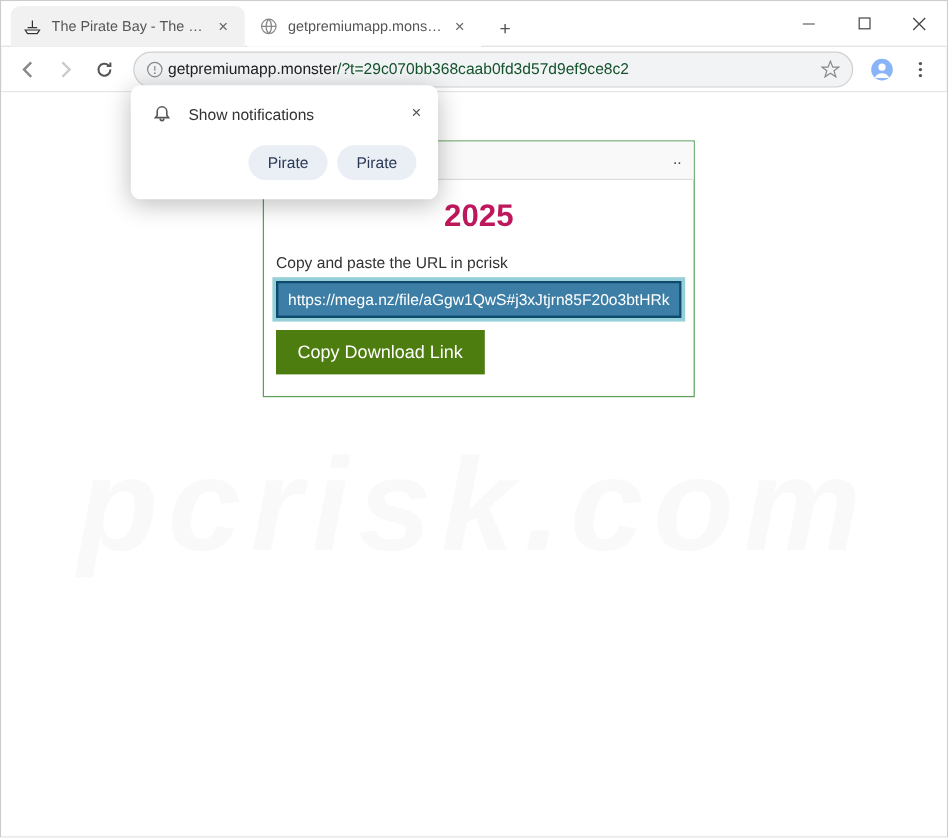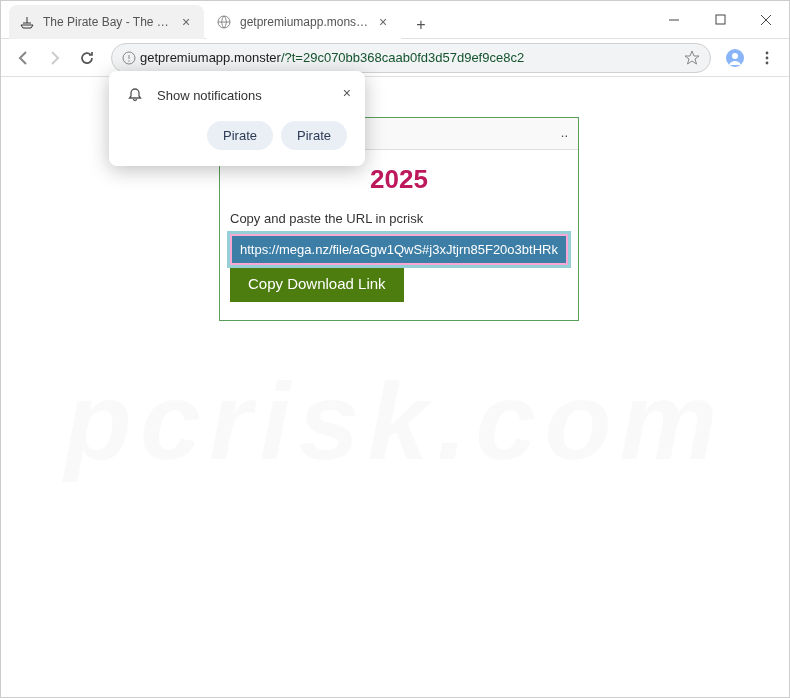--- a/index.html
+++ b/index.html
@@ -24,21 +24,21 @@
 .addrbar .url{flex:1;font-size:13px;color:#202124;white-space:nowrap;overflow:hidden}
 .addrbar .url .domain{color:#202124}
 .addrbar .url .path{color:#14532d}
 .addrbar .star{width:24px;color:#555;display:flex;justify-content:center}
 .content{position:absolute;top:76px;left:0;right:0;bottom:0;background:#fff}
 .card{position:absolute;left:218px;top:40px;width:360px;border:1px solid #5a9e5a;background:#fff}
 .cardhead{height:32px;background:#f9f9f9;border-bottom:1px solid #ddd;padding:7px 10px;font-size:13px;color:#444}
 .cardbody{padding:14px 10px 18px 10px}
 .cardbody .yr{font-size:26px;font-weight:bold;color:#be185d;text-align:center;margin-bottom:16px}
 .cardbody .instr{font-size:13px;color:#333;margin-bottom:8px}
-.urlbox{background:#3d7ea6;color:#fff;font-size:13px;padding:6px 8px;border:2px solid #f9a8d4;outline:3px solid #95d0d8;white-space:nowrap;overflow:hidden}
+.urlbox{background:#3d7ea6;color:#fff;font-size:13px;padding:6px 8px;border:2px solid #0c4a6e;outline:3px solid #95d0d8;margin-bottom:10px;white-space:nowrap;overflow:hidden}
 .copybtn{background:#4d7c0f;color:#fff;border:none;padding:10px 18px;font-size:15px;cursor:pointer}
 .notif{position:absolute;left:108px;top:70px;width:256px;background:#fff;border-radius:8px;box-shadow:0 4px 20px rgba(0,0,0,.25);padding:16px 18px;z-index:100}
 .notif .nhead{font-size:13px;color:#222;margin-bottom:16px;padding-right:20px}
 .notif .nhead b{font-weight:600}
 .notif .nclose{position:absolute;right:14px;top:14px;color:#555;font-size:14px;cursor:pointer}
 .notif .nrow{display:flex;align-items:center;gap:14px;margin-bottom:18px}
 .notif .nrow .bell{color:#555}
 .notif .nrow span{font-size:13px;color:#333}
 .notif .btns{display:flex;justify-content:flex-end;gap:8px}
 .notif .btns button{border:none;background:#eaeef5;color:#2b3a55;padding:7px 16px;border-radius:16px;font-size:13px;cursor:pointer}

